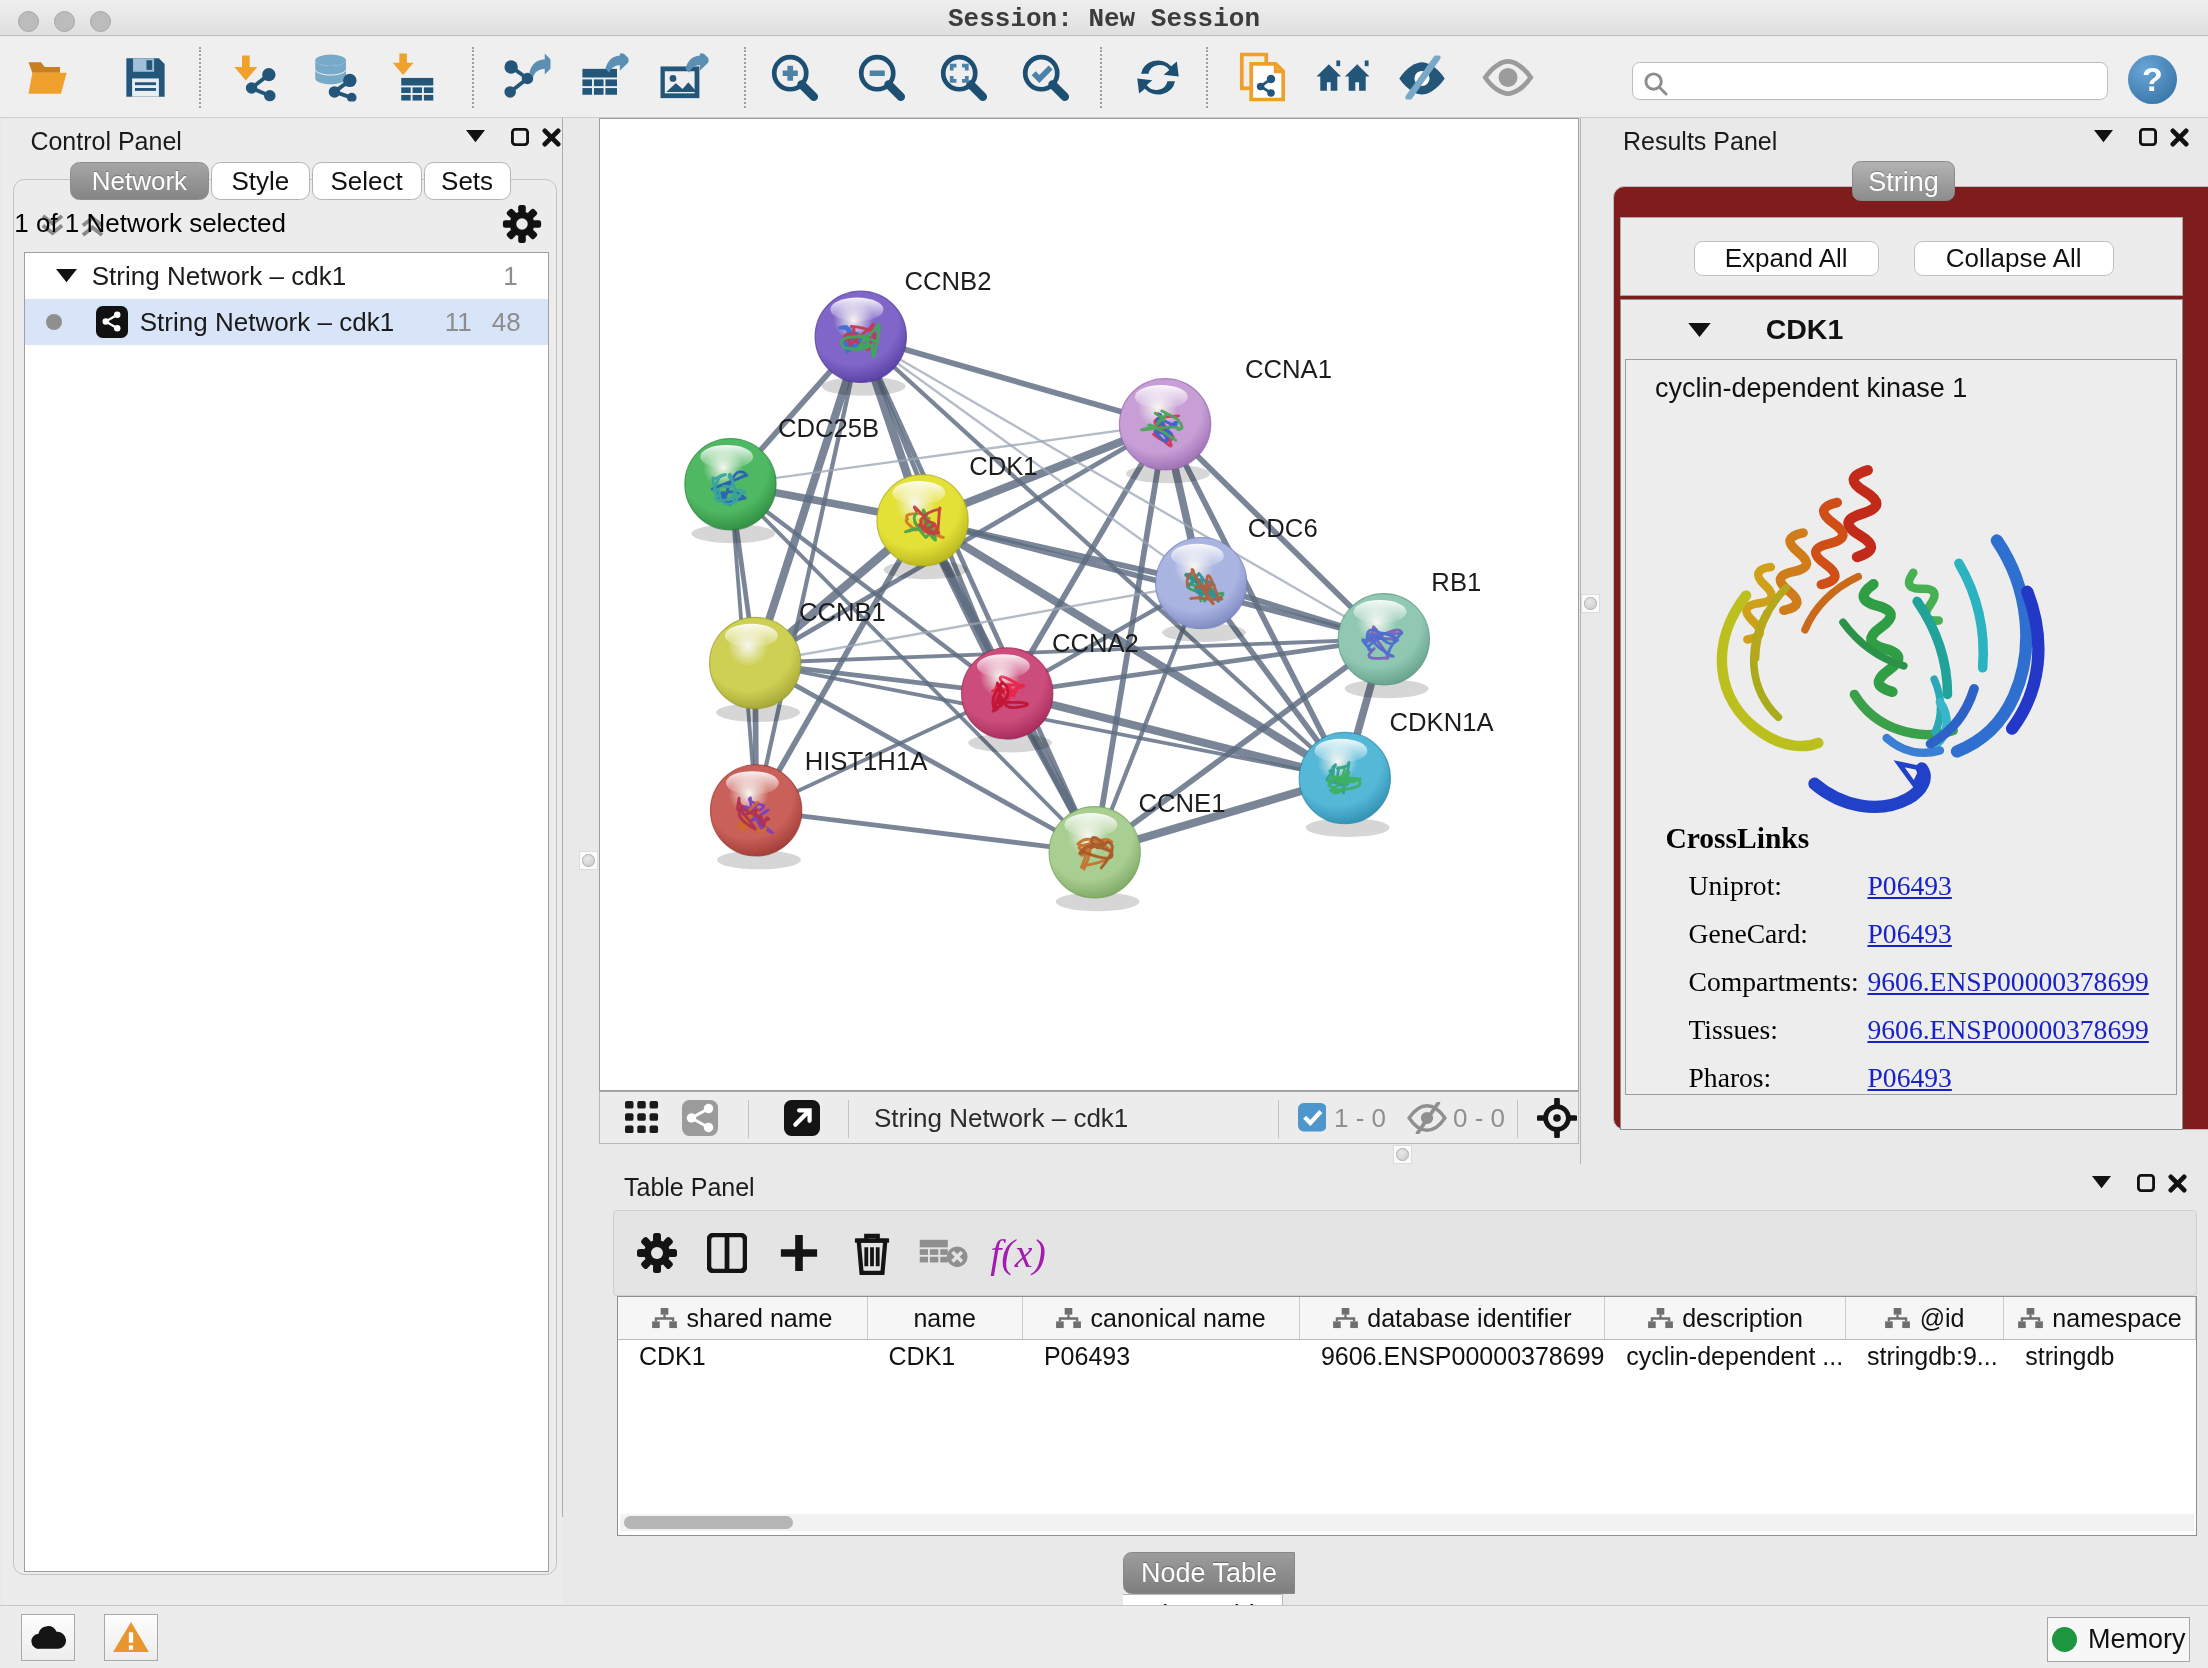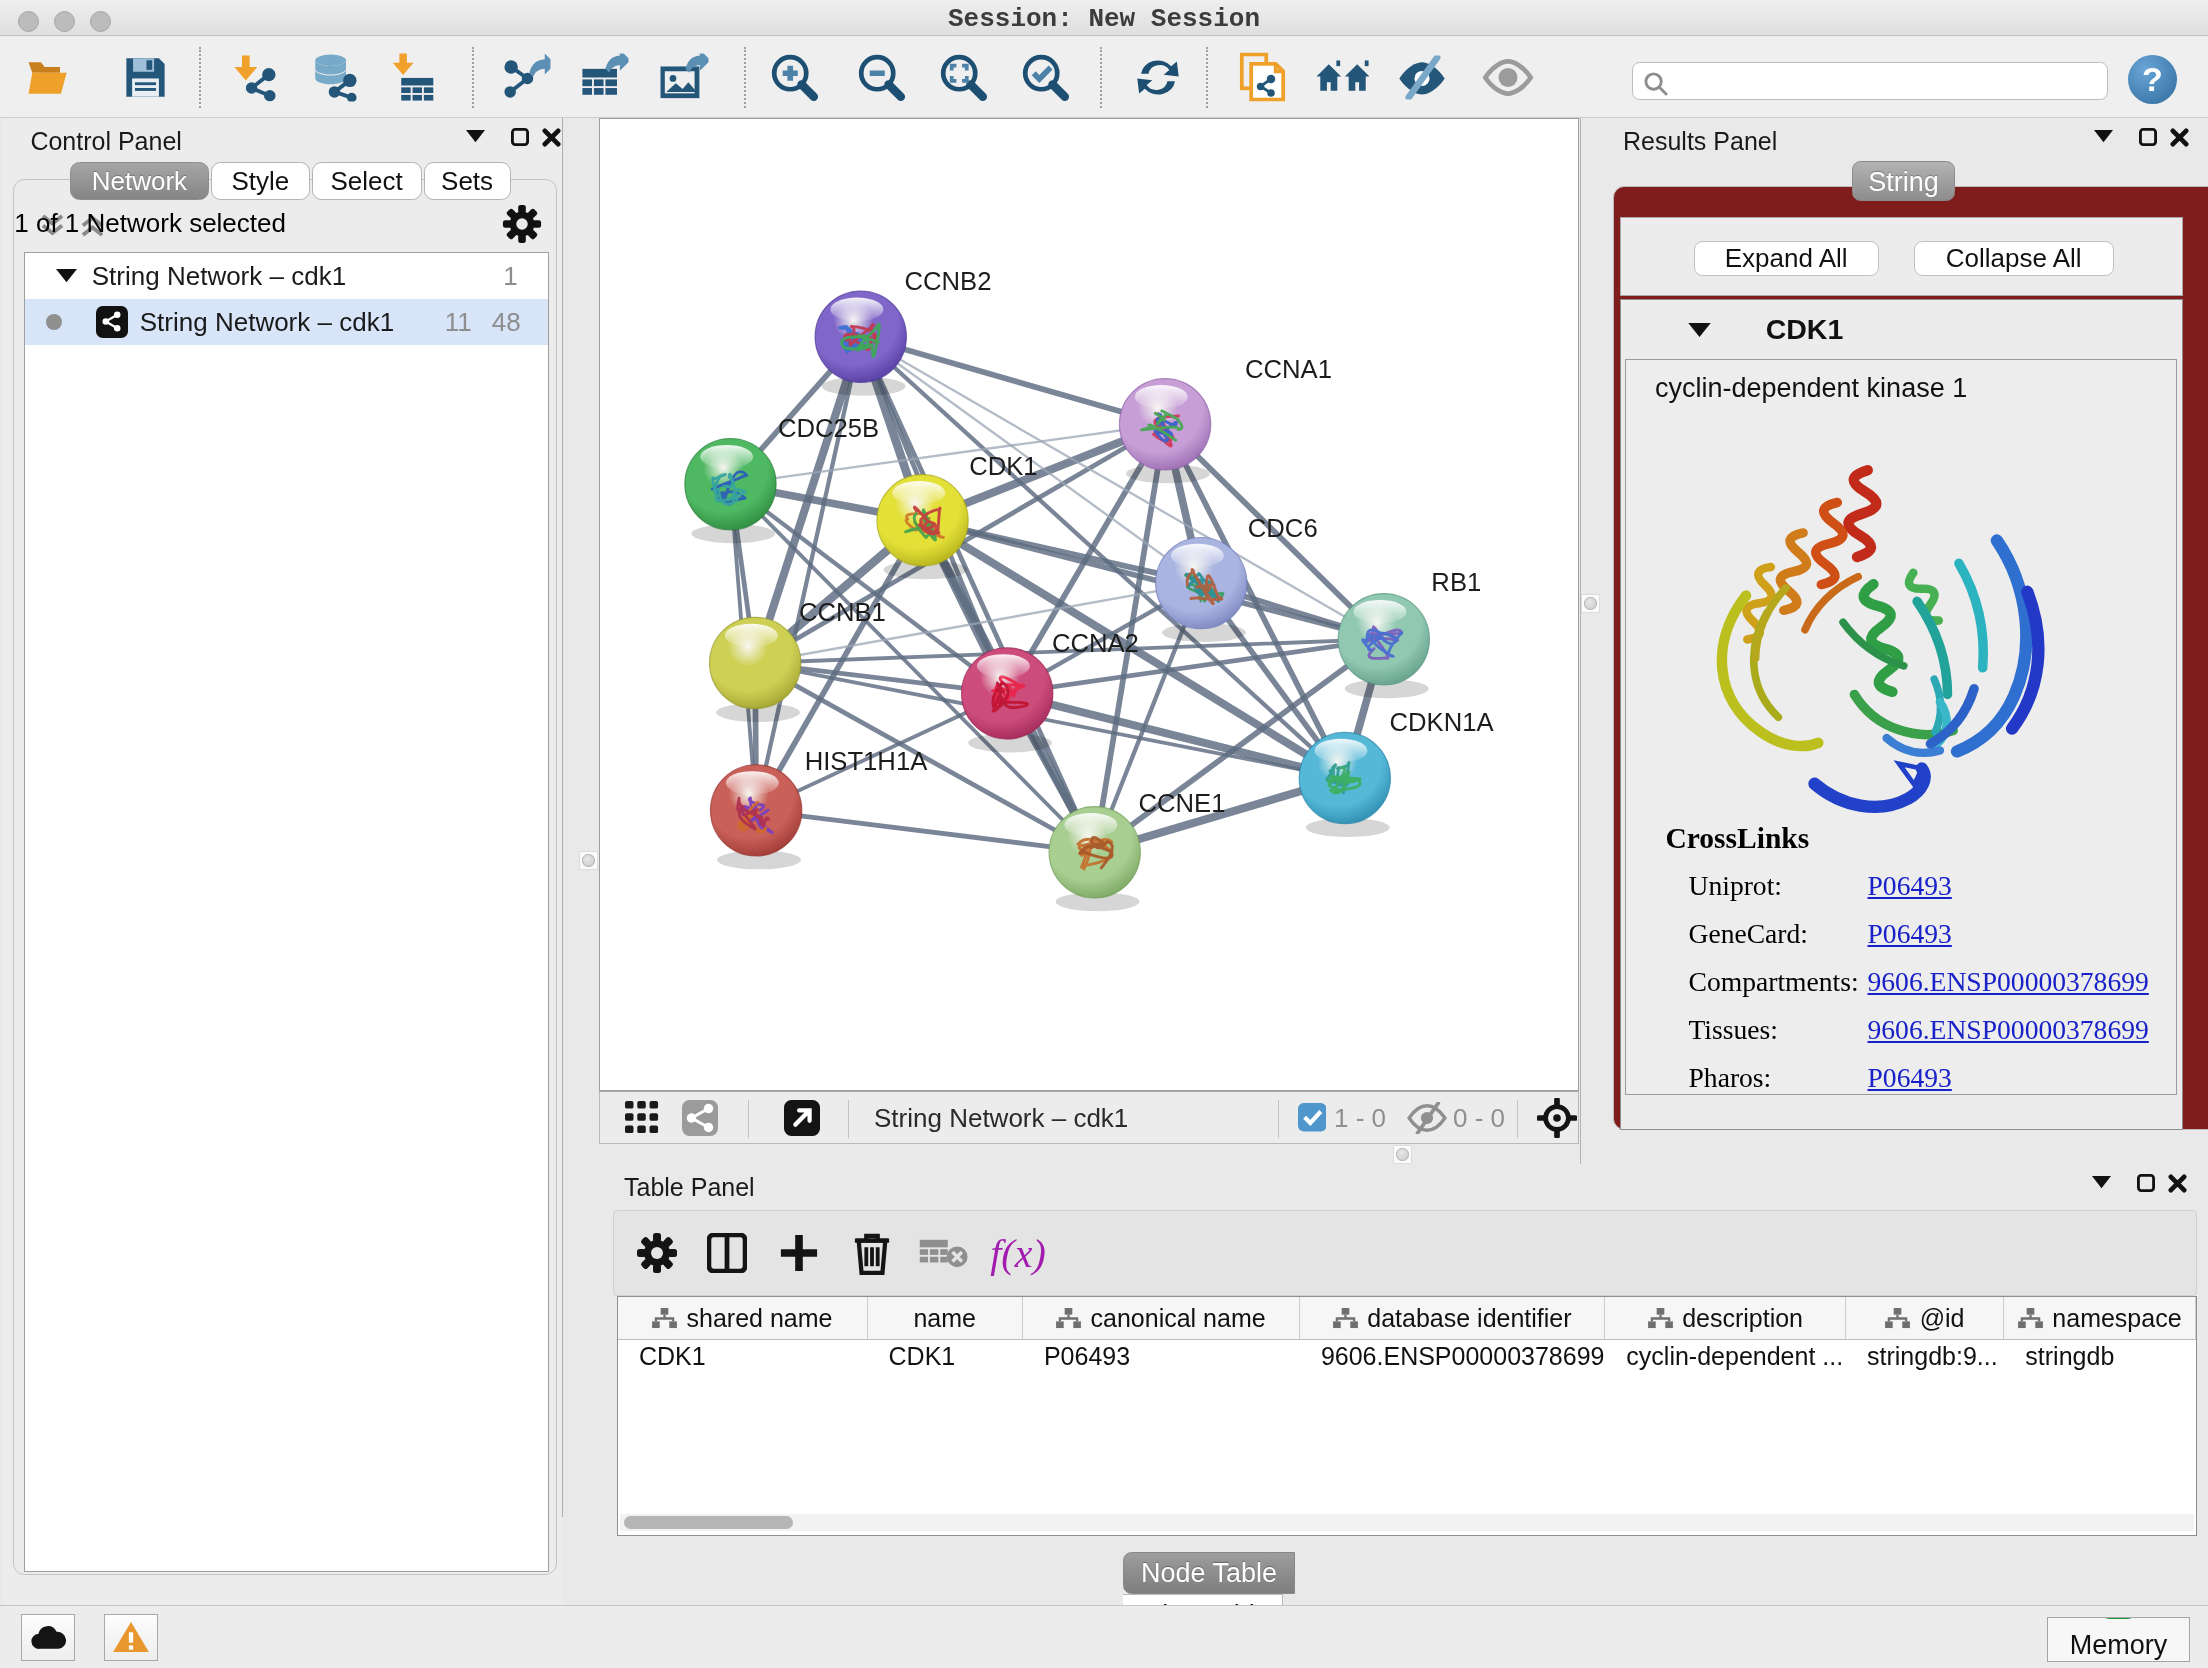--- a/index.html
+++ b/index.html
@@ -131,21 +131,21 @@
   .split-handle i { display:block; width:12.4px; height:12.4px; border-radius:50%;
     background:radial-gradient(circle at 40% 35%, #e8e8e8, #c9c9c9); border:1px solid #b0b0b0; }
 
   
   #statusbar { position:absolute; left:0; top:1605px; width:2208px; height:63px; background:#ececec;
     border-top:1px solid #c6c6c6; }
   .sb-btn { position:absolute; top:7.6px; width:54px; height:47px; background:linear-gradient(#fdfdfd,#ededed);
     border:1px solid #a9a9a9; display:flex; align-items:center; justify-content:center; }
   #memory-btn { position:absolute; left:2047px; top:10.5px; width:143px; height:45px; background:#f7f7f7;
     border:1.9px solid #a5a5a5; display:flex; align-items:center; justify-content:center; gap:11.4px;
-    font-size:27px; color:#111;flex-direction:column; }
+    font-size:27px; color:#111; }
   #memory-btn i { width:25px; height:25px; border-radius:50%; background:#1d9640; display:block; }
 
   svg { display:block; }
   svg text { font-family:"Liberation Sans", sans-serif; }
 </style>
 </head>
 <body>
 
 <div id="window">
 

